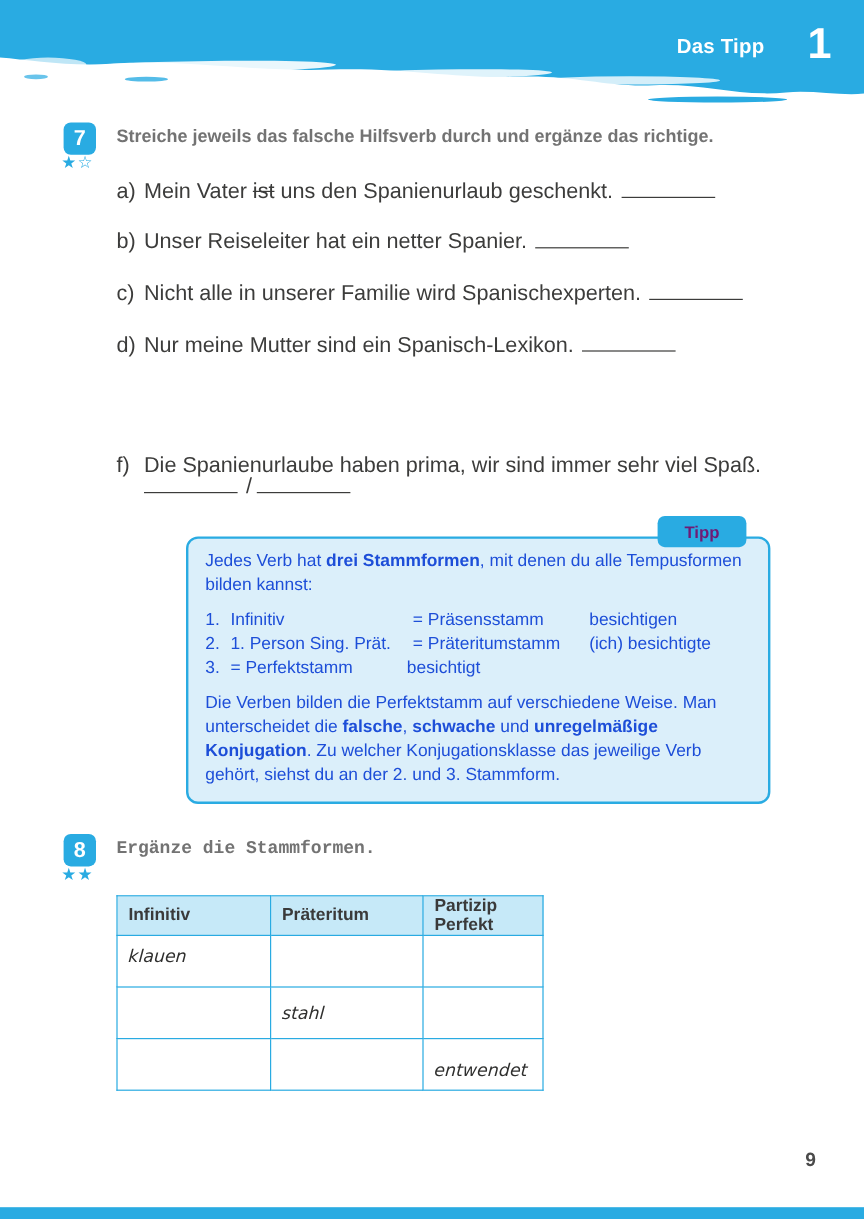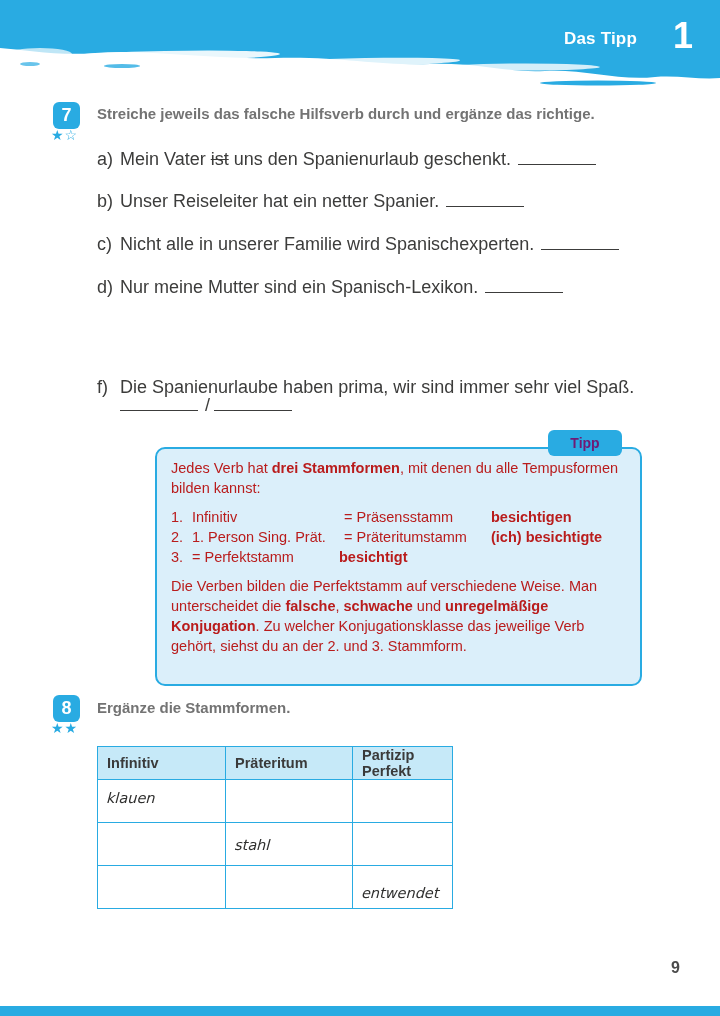--- a/index.html
+++ b/index.html
@@ -24,31 +24,31 @@
   .item .lbl{display:inline-block;width:23px;}
   .struck{text-decoration:line-through;}
   .blank{display:inline-block;width:78px;border-bottom:1.5px solid #3c3c3b;height:13px;
          margin-left:7px;vertical-align:baseline;}
   .blank2{margin-left:0;margin-right:7px;}
   .slash{margin:0 4px 0 0;}
 
   
   .tip-box{position:absolute;left:155px;top:447px;width:487px;box-sizing:border-box;
            background:#dbeffa;border:2px solid #29abe2;border-radius:10px;
-           padding:9px 14px 28px 14px;font-size:14.5px;line-height:20px;color:#b91c1c;}
+           padding:9px 14px 12px 14px;font-size:14.5px;line-height:20px;color:#1d4ed8;}
   .tip-tab{position:absolute;left:548px;top:430px;width:74px;height:26px;background:#29abe2;
            border-radius:6px;color:#701a75;font-weight:bold;font-size:14px;text-align:center;
            line-height:26px;z-index:2;}
   .tip-p{margin:0;}
   .tip-p + .stem-row{margin-top:9px;}
   .stem-row{display:flex;}
   .stem-num{width:21px;}
   .stem-term{width:152px;}
   .stem-stem{width:147px;}
-  .stem-ex{flex:1;font-weight:bold;}
+  .stem-ex{flex:1;}
   .tip-p2{margin:9px 0 0 0;}
   .b{font-weight:bold;}
 
   
   .stamm-table{position:absolute;left:97px;top:746px;border-collapse:collapse;}
   .stamm-table td{border:1.5px solid #29abe2;padding:0 0 0 9px;box-sizing:border-box;}
   .stamm-table .hd{background:#c6e9f8;height:28px;font-weight:bold;font-size:14.5px;color:#3a3a3a;}
   .stamm-table .cell{height:43px;background:#fff;font-size:15px;}
   .col1{width:128px;}.col2{width:127px;}.col3{width:100px;}
   .hand{font-family:"DejaVu Sans",sans-serif;font-style:italic;color:#2f2f2e;
@@ -135,21 +135,21 @@
       <span class="stem-num">3.</span>
       <span class="stem-stem">= Perfektstamm</span>
       <span class="stem-ex">besichtigt</span>
     </div>
 
     <p class="tip-p2"><span>Die Verben bilden die Perfektstamm auf verschiedene Weise. Man unterscheidet die </span><span class="b">falsche</span><span>, </span><span class="b">schwache</span><span> und </span><span class="b">unregelmäßige Konjugation</span><span>. Zu welcher Konjugationsklasse das jeweilige Verb gehört, siehst du an der 2. und 3. Stammform.</span></p>
   </div>
 
   <div class="badge" style="left:53px;top:695px;">8</div>
   <div class="stars" style="left:51px;top:720px;">★★</div>
-  <div class="instruction" style="top:699px;">Ergänze die Stammformen.</div>
+  <div class="instruction" style="top:699px;font-family:Liberation Mono, monospace;">Ergänze die Stammformen.</div>
 
   <table class="stamm-table">
     <tbody>
         <tr>
       <td class="hd col1">Infinitiv</td>
       <td class="hd col2">Präteritum</td>
       <td class="hd col3">Partizip Perfekt</td>
     </tr>
     <tr>
       <td class="cell r1 col1"><span class="hand">klauen</span></td>

